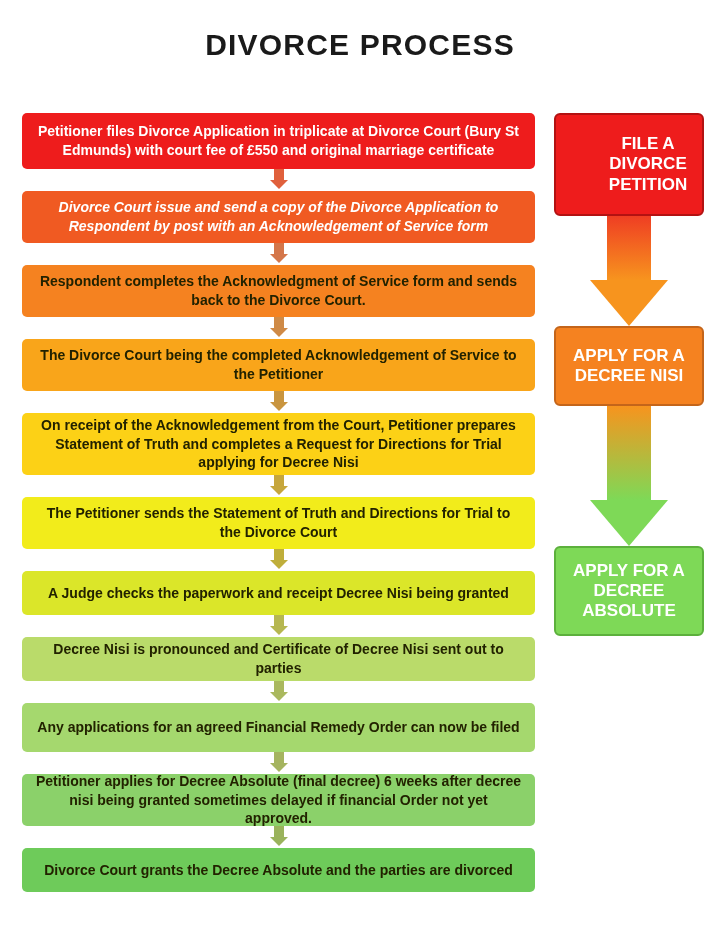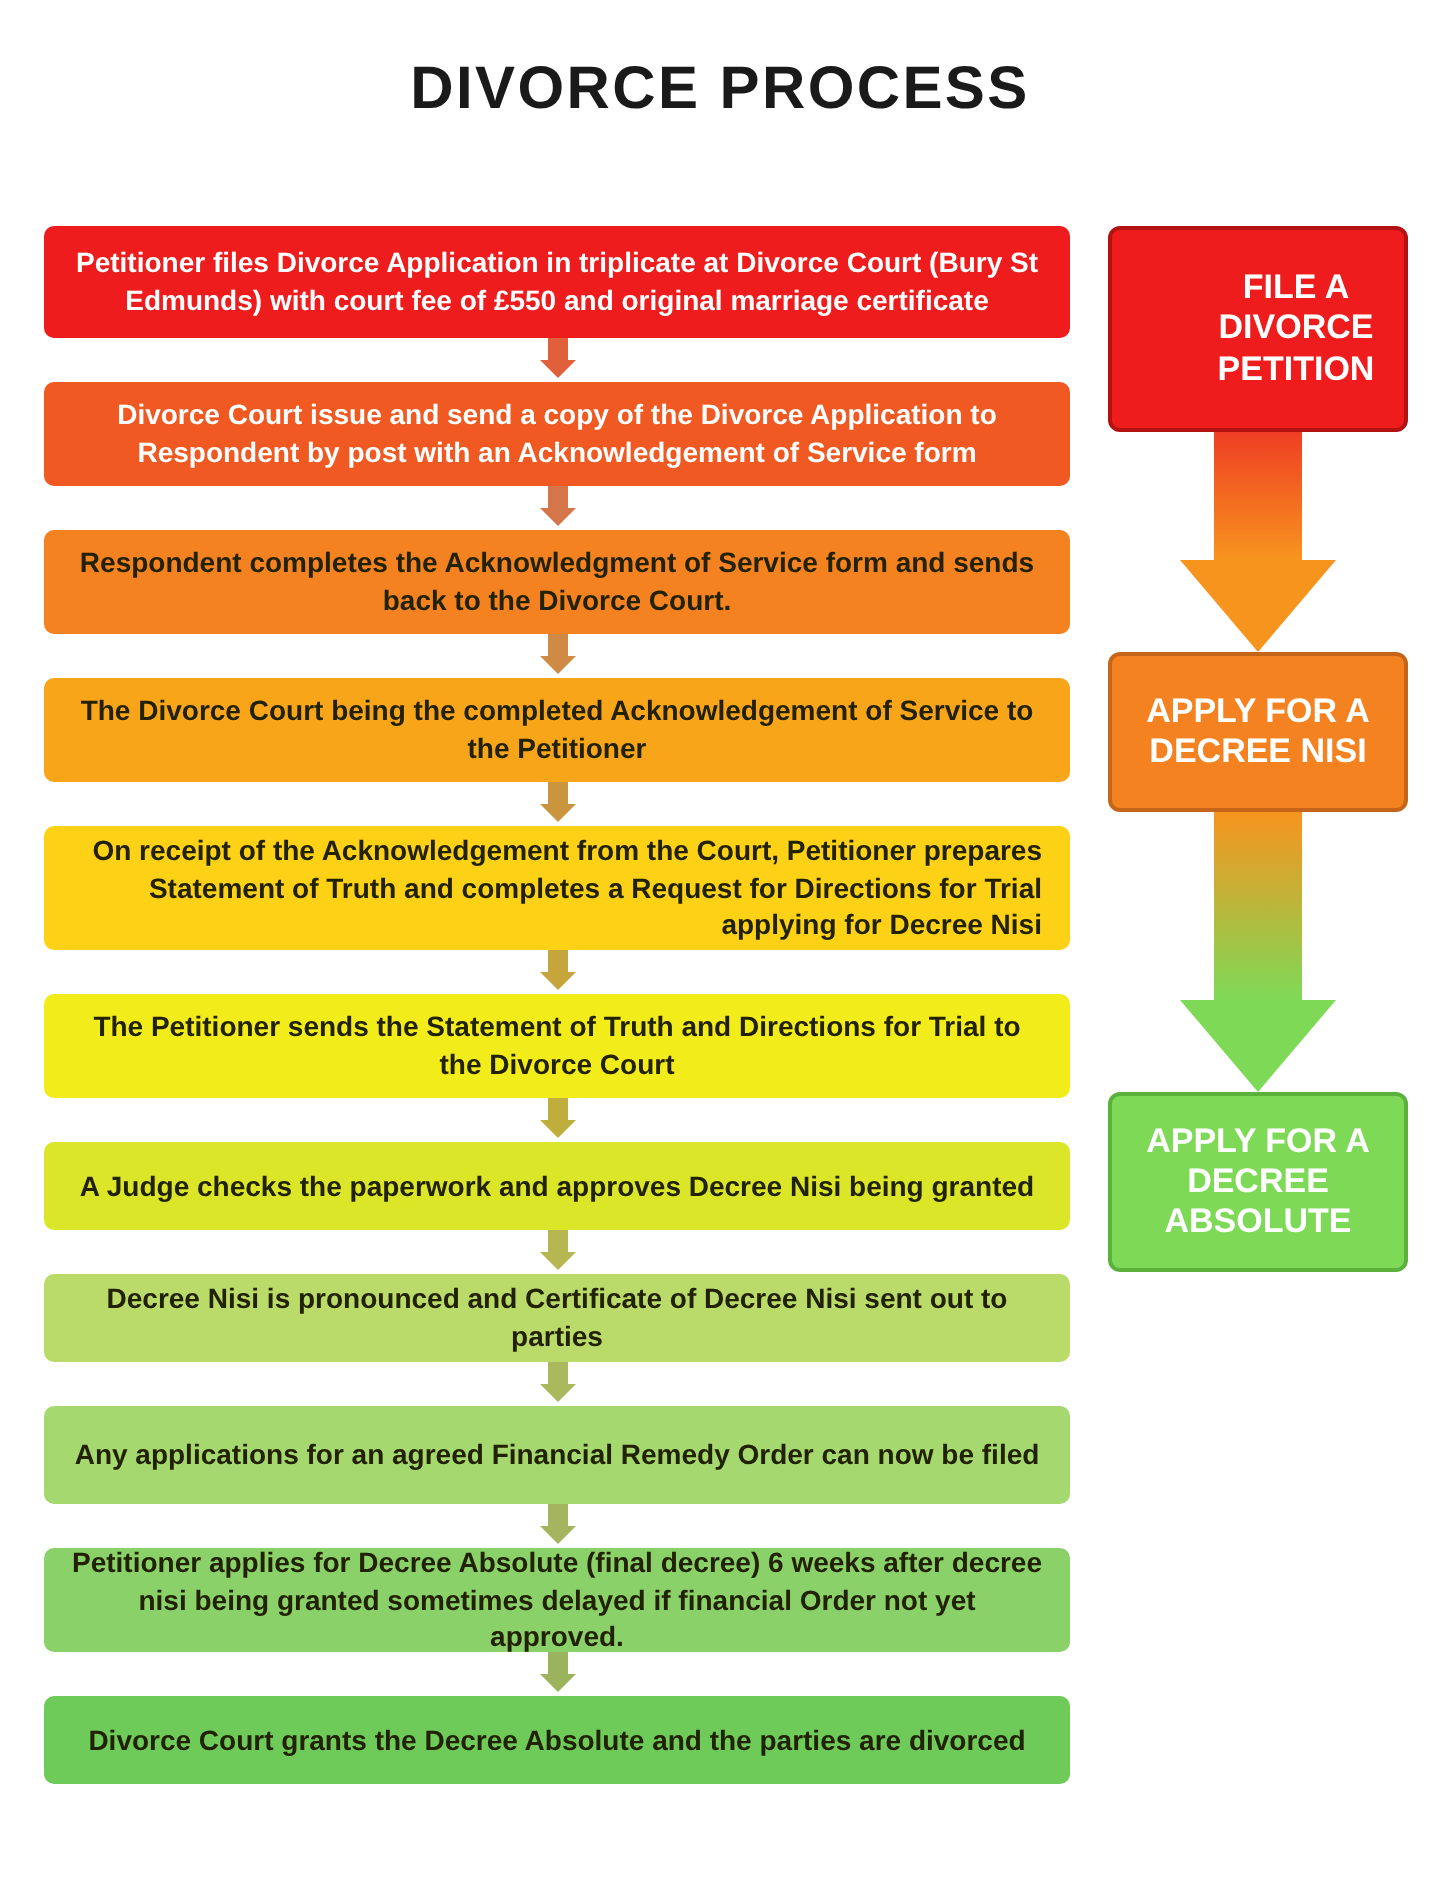--- a/index.html
+++ b/index.html
@@ -126,57 +126,57 @@
   <div class="title">DIVORCE PROCESS</div>
 
   <div class="flow" id="flow-col">
       <div class="step dark" style="background: rgb(238, 28, 28); color: rgb(255, 255, 255); height: 56px;">
         <span>Petitioner files Divorce Application in triplicate at Divorce Court (Bury St Edmunds) with court fee of £550 and original marriage certificate</span>
       </div>
       <div class="connector">
         <div class="conn-shaft" style="background: rgb(224, 96, 60);"></div>
         <div class="conn-head" style="border-top: 9px solid rgb(224, 96, 60);"></div>
       </div>
-      <div class="step dark" style="background: rgb(240, 90, 34); color: rgb(255, 255, 255); height: 52px;">
+      <div class="step dark" style="background: rgb(240, 90, 34); color: rgb(255, 255, 255); height: 52px; font-style: italic;">
         <span>Divorce Court issue and send a copy of the Divorce Application to Respondent by post with an Acknowledgement of Service form</span>
       </div>
       <div class="connector">
         <div class="conn-shaft" style="background: rgb(212, 118, 74);"></div>
         <div class="conn-head" style="border-top: 9px solid rgb(212, 118, 74);"></div>
       </div>
       <div class="step" style="background: rgb(245, 130, 32); color: rgb(34, 34, 0); height: 52px;">
         <span>Respondent completes the Acknowledgment of Service form and sends back to the Divorce Court.</span>
       </div>
       <div class="connector">
         <div class="conn-shaft" style="background: rgb(207, 138, 70);"></div>
         <div class="conn-head" style="border-top: 9px solid rgb(207, 138, 70);"></div>
       </div>
       <div class="step" style="background: rgb(249, 165, 26); color: rgb(34, 34, 0); height: 52px;">
         <span>The Divorce Court being the completed Acknowledgement of Service to the Petitioner</span>
       </div>
       <div class="connector">
         <div class="conn-shaft" style="background: rgb(201, 149, 63);"></div>
         <div class="conn-head" style="border-top: 9px solid rgb(201, 149, 63);"></div>
       </div>
-      <div class="step" style="background: rgb(252, 209, 22); color: rgb(34, 34, 0); height: 62px; text-align: right;">
+      <div class="step" style="background: rgb(252, 209, 22); color: rgb(34, 34, 0); height: 62px;">
         <span>On receipt of the Acknowledgement from the Court, Petitioner prepares Statement of Truth and completes a Request for Directions for Trial applying for Decree Nisi</span>
       </div>
       <div class="connector">
         <div class="conn-shaft" style="background: rgb(198, 166, 60);"></div>
         <div class="conn-head" style="border-top: 9px solid rgb(198, 166, 60);"></div>
       </div>
       <div class="step" style="background: rgb(242, 236, 27); color: rgb(34, 34, 0); height: 52px;">
         <span>The Petitioner sends the Statement of Truth and Directions for Trial to the Divorce Court</span>
       </div>
       <div class="connector">
         <div class="conn-shaft" style="background: rgb(191, 174, 59);"></div>
         <div class="conn-head" style="border-top: 9px solid rgb(191, 174, 59);"></div>
       </div>
       <div class="step" style="background: rgb(219, 230, 41); color: rgb(34, 34, 0); height: 44px;">
-        <span>A Judge checks the paperwork and approves Decree Nisi being granted</span>
+        <span>A Judge checks the paperwork and receipt Decree Nisi being granted</span>
       </div>
       <div class="connector">
         <div class="conn-shaft" style="background: rgb(182, 183, 80);"></div>
         <div class="conn-head" style="border-top: 9px solid rgb(182, 183, 80);"></div>
       </div>
       <div class="step" style="background: rgb(186, 219, 106); color: rgb(34, 34, 0); height: 44px;">
         <span>Decree Nisi is pronounced and Certificate of Decree Nisi sent out to parties</span>
       </div>
       <div class="connector">
         <div class="conn-shaft" style="background: rgb(170, 184, 94);"></div>

